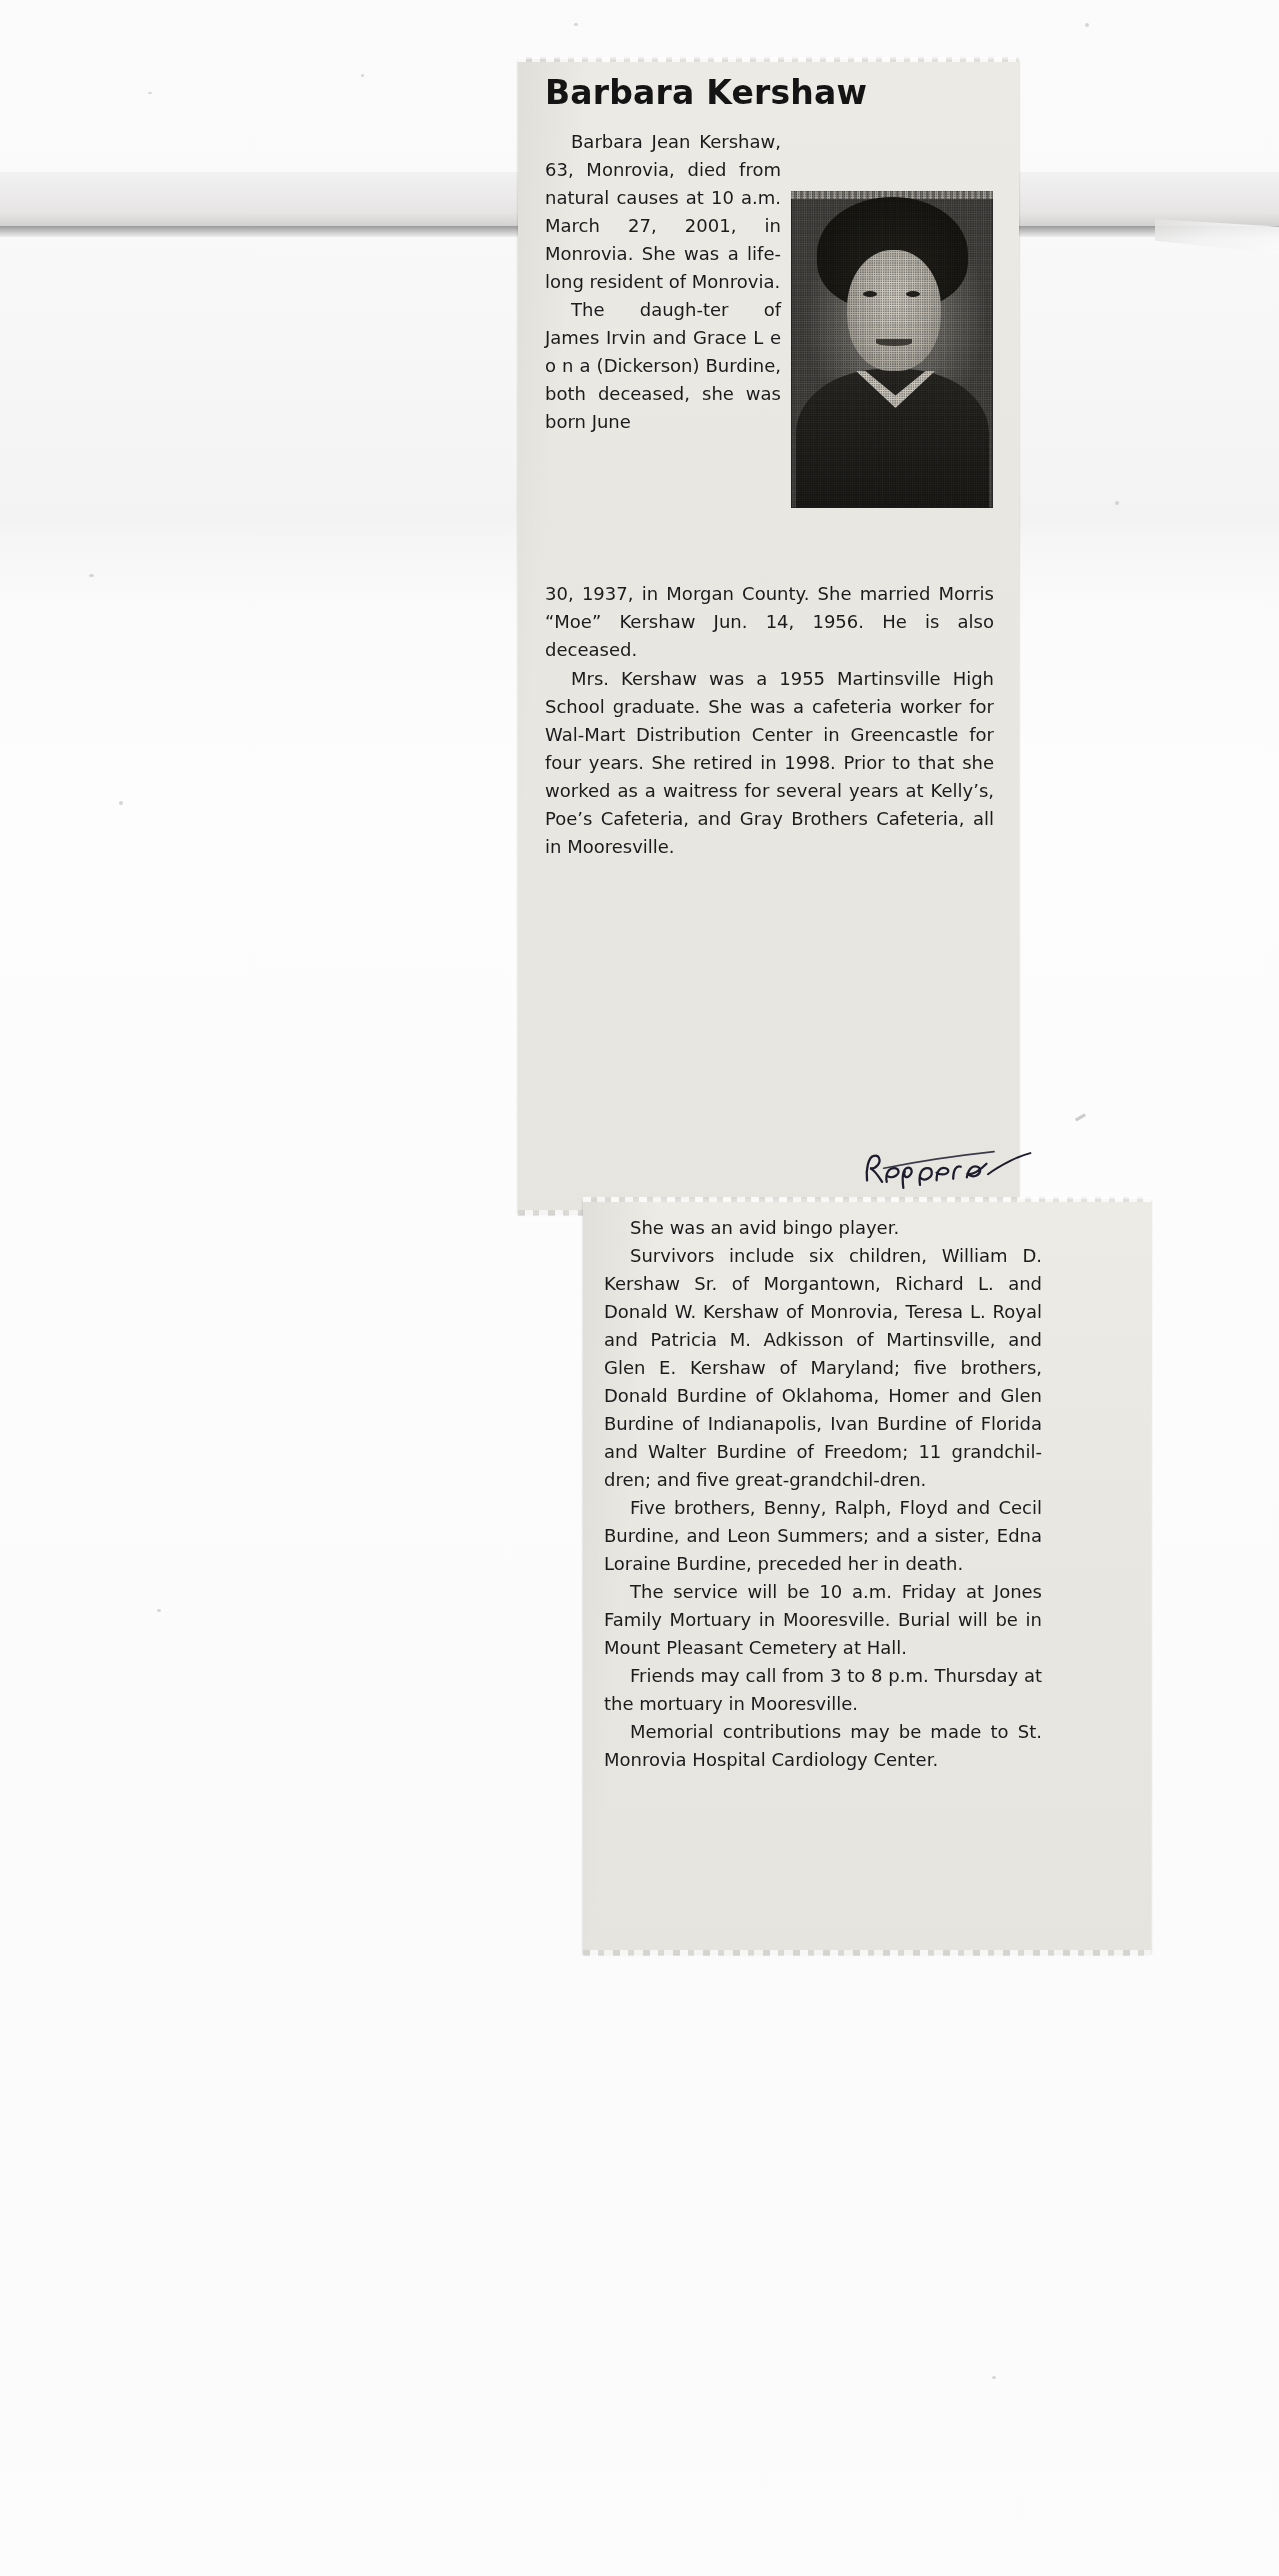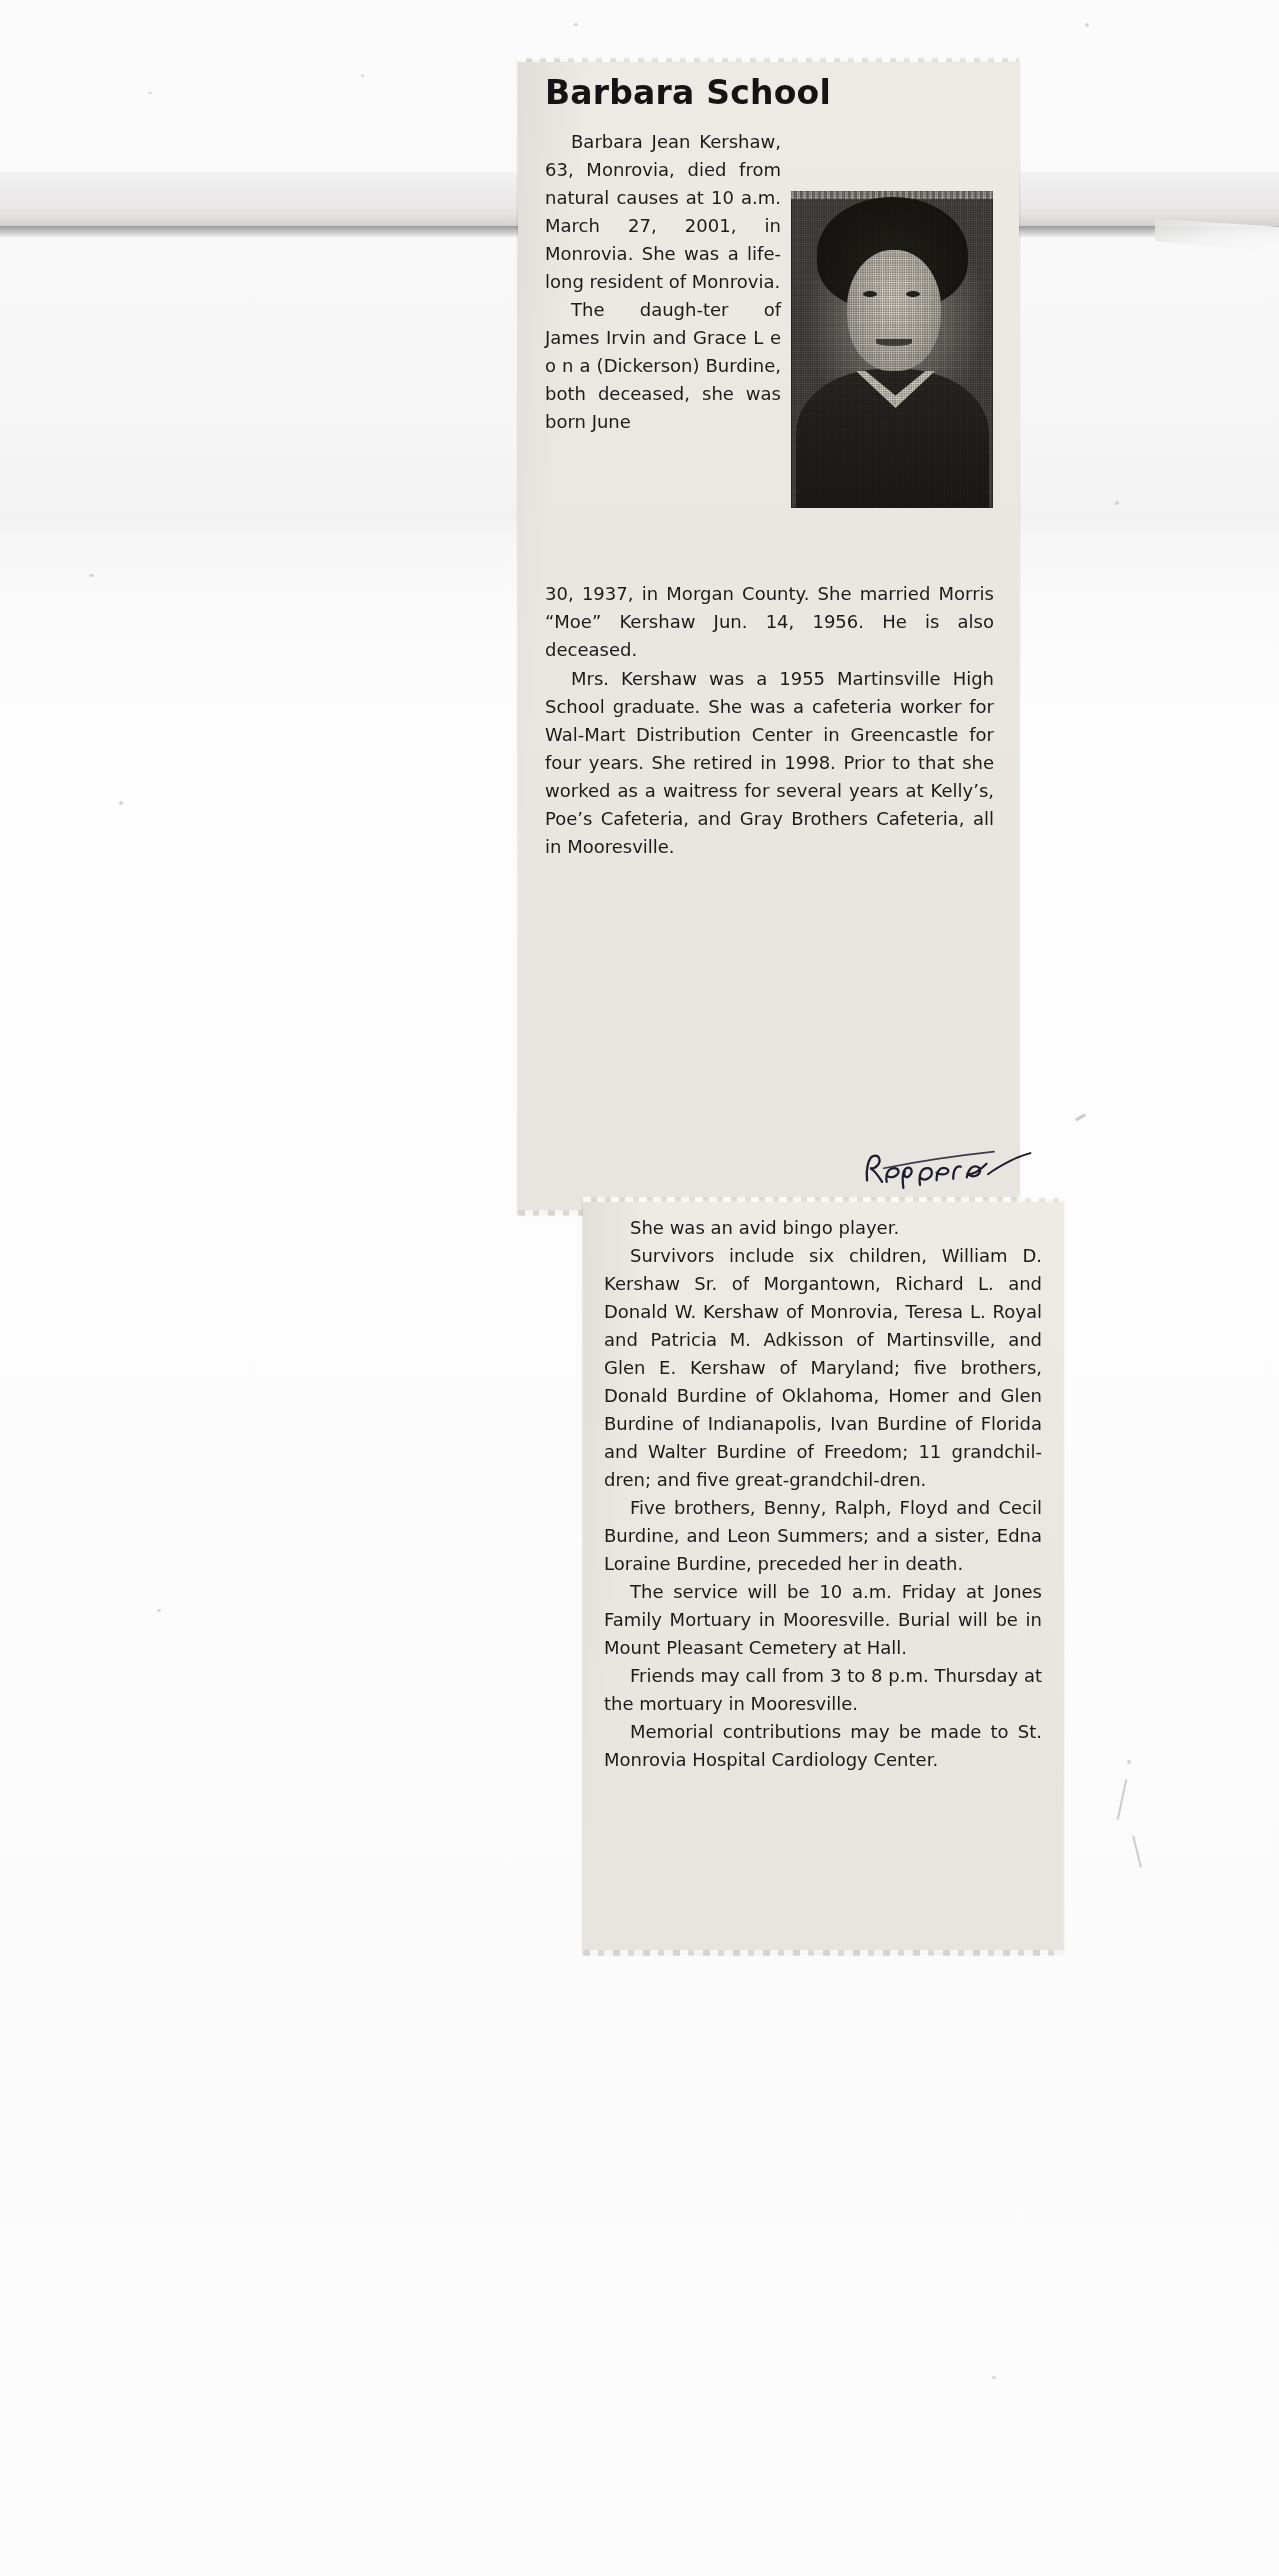--- a/index.html
+++ b/index.html
@@ -82,21 +82,21 @@
     width: 501px;
     height: 1155px;
     background:
       linear-gradient(95deg, rgba(0,0,0,.05) 0%, rgba(0,0,0,0) 12%),
       linear-gradient(180deg, #eceae4 0%, #e9e7e1 40%, #e7e5df 100%);
   }
   
   #clip-bottom {
     left: 583px;
     top: 1199px;
-    width: 480px;
+    width: 568px;
     height: 755px;
     background:
       linear-gradient(95deg, rgba(0,0,0,.05) 0%, rgba(0,0,0,0) 12%),
       linear-gradient(180deg, #edebe5 0%, #e9e7e1 45%, #e6e4de 100%);
   }
   
   .tear-top {
     position: absolute;
     left: 0; right: 0; top: -2.3px; height: 5.3px;
     background: repeating-linear-gradient(90deg,
@@ -252,21 +252,21 @@
 <div class="speck" style="left:1127px;top:1760px;width:3.8px;height:3.8px;"></div>
 <div class="speck" style="left:992px;top:2376px;width:3.8px;height:3px;"></div>
 <div class="stray" style="left:1121px;top:1779px;width:2.3px;height:41px;transform:rotate(12deg);"></div>
 <div class="stray" style="left:1136px;top:1835px;width:2.3px;height:33px;transform:rotate(-14deg);"></div>
 <div class="stray" style="left:1075px;top:1116px;width:10.6px;height:3px;transform:rotate(-30deg);"></div>
 
 <div class="clip" id="clip-top">
   <div class="tear-top"></div>
   <div class="tear-bot"></div>
 
-  <div class="headline">Barbara School</div>
+  <div class="headline">Barbara Kershaw</div>
 
   <div id="photo">
     <div class="top-edge"></div>
     <div class="hair"></div>
     <div class="body"></div>
     <div class="face"></div>
     <div class="eye l"></div>
     <div class="eye r"></div>
     <div class="mouth"></div>
     <div class="collar"></div>

